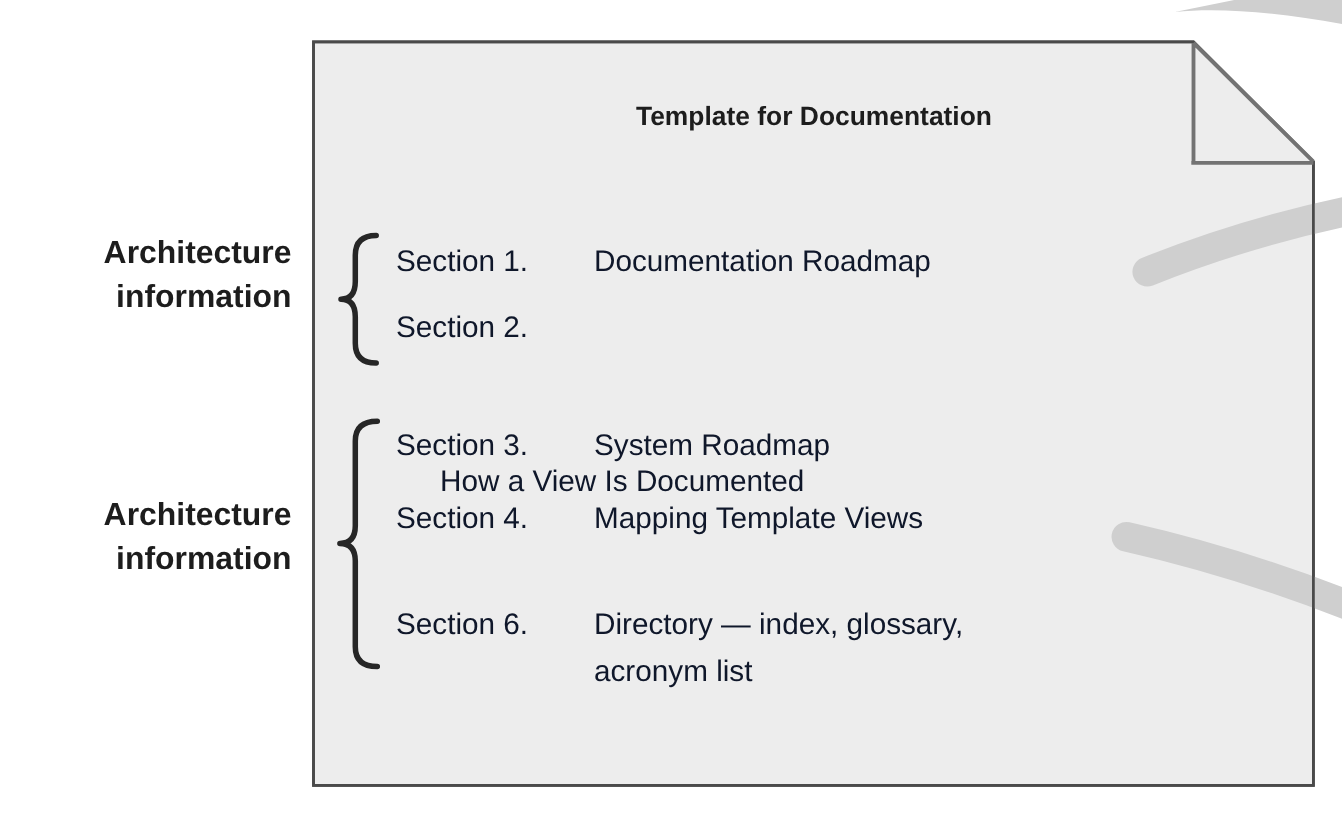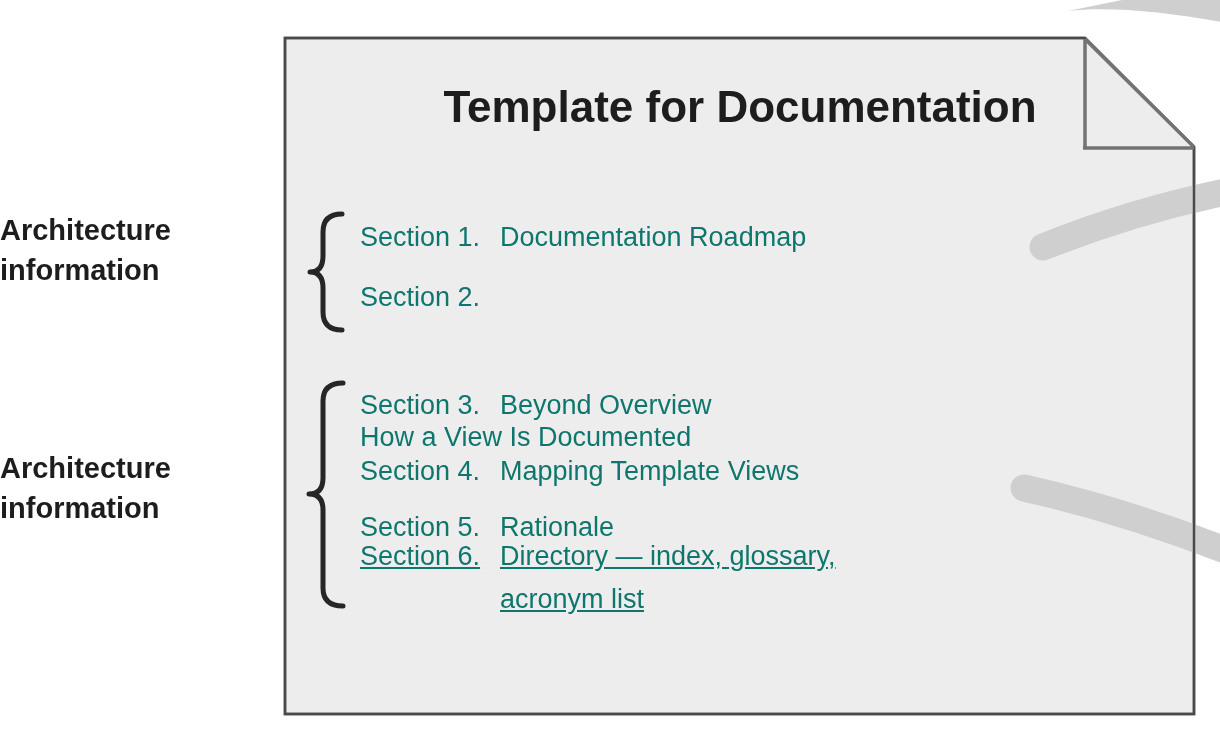--- a/index.html
+++ b/index.html
@@ -13,57 +13,58 @@
     color: #1d1d1d;
   }
   .stage svg { position: absolute; left: 0; top: 0; }
 
   .page-title {
     position: absolute;
     left: 440px;
     top: 84px;
     width: 600px;
     text-align: center;
-    font-size: 44px;
+    font-size: 24px;
     font-weight: bold;
     line-height: 45px;
     color: #1d1d1d;
   }
 
   .group-label {
     position: absolute;
     left: 0px;
     width: 265px;
+    text-align: right;
     font-size: 29px;
     font-weight: bold;
     line-height: 40px;
     color: #1d1d1d;
   }
   .group-label-1 { top: 210px; }
   .group-label-2 { top: 448px; }
 
   .section-row {
     position: absolute;
     left: 360px;
     width: 545px;
     display: flex;
     align-items: flex-start;
     font-size: 27px;
     line-height: 43px;
-    color: #0f766e;
+    color: #0f172a;
   }
   .section-row .num { flex: 0 0 140px; }
-  .section-row .ttl { flex: 0 0 400px; max-width: 400px; }
+  .section-row .ttl { flex: 0 0 400px; max-width: 400px; margin-left: 40px; }
 
   .row-1 { top: 216px; }
   .row-2 { top: 276px; flex-direction: column; }
   .row-3 { top: 384px; }
   .row-4 { top: 450px; }
   .row-5 { top: 506px; }
-  .row-6 { top: 535px; text-decoration: underline; }
+  .row-6 { top: 546px; }
 </style>
 </head>
 <body>
 
 <div class="stage">
 
   <svg width="1220" height="742" viewBox="0 0 1220 742">
 
     <path d="M1068,11 L1122,0 L1232,0 L1232,24 C1170,12 1110,6 1068,11 Z" fill="#cfcfcf"></path>
 
@@ -100,31 +101,27 @@
     <span class="ttl">Documentation Roadmap</span>
   </div>
 
   <div class="section-row row-2">
     <span class="num">Section 2.</span>
     <span class="ttl">How a View Is Documented</span>
   </div>
 
   <div class="section-row row-3">
     <span class="num">Section 3.</span>
-    <span class="ttl">Beyond Overview</span>
+    <span class="ttl">System Roadmap</span>
   </div>
 
   <div class="section-row row-4">
     <span class="num">Section 4.</span>
     <span class="ttl">Mapping Template Views</span>
   </div>
 
-  <div class="section-row row-5">
-    <span class="num">Section 5.</span>
-    <span class="ttl">Rationale</span>
-  </div>
 
   <div class="section-row row-6">
     <span class="num">Section 6.</span>
     <span class="ttl">Directory — index, glossary, acronym list</span>
   </div>
 
 </div>
 
 </body></html>

